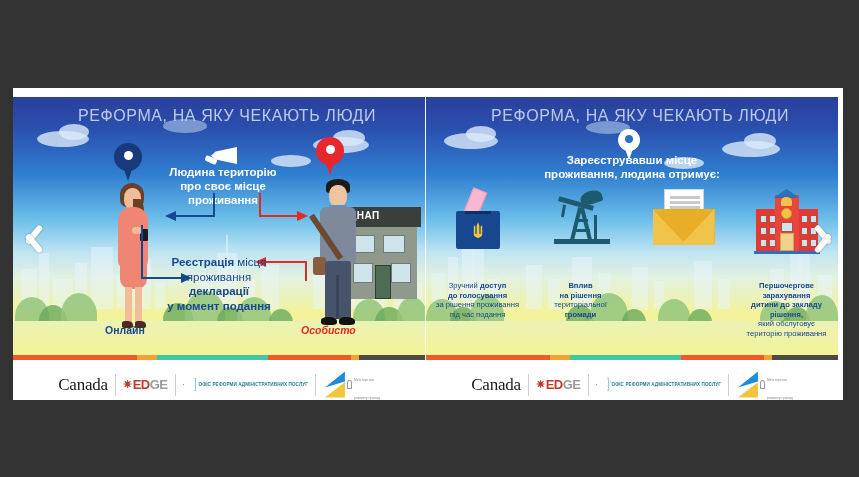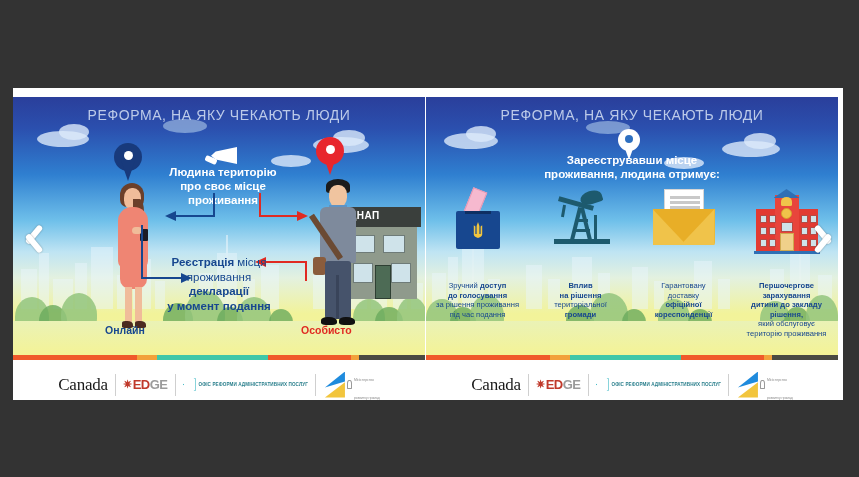--- a/index.html
+++ b/index.html
@@ -53,23 +53,23 @@
   .trees { position:absolute; left:0; bottom:18px; width:100%; height:72px; }
   .tree { position:absolute; bottom:0; border-radius:50% 50% 42% 42%; background:#93c47d; opacity:.85; }
   .tree.d { background:#6aaa5c; opacity:.8; }
   .ground {
     position:absolute; left:0; bottom:0; width:100%; height:34px;
     background:linear-gradient(180deg,#eaf2b6 0%, #f4f396 100%);
   }
 
   
   .poster-title {
-    position:absolute; left:0; top:10px; width:100%;
+    position:absolute; left:8px; top:10px; width:100%;
     text-align:center; color:#c9d6ef; opacity:.92;
-    font-size:14px; letter-spacing:.6px; white-space:nowrap;
+    font-size:16px; letter-spacing:.6px; white-space:nowrap;
   }
 
   
   .pin { position:absolute; width:28px; height:40px; }
   .pin .head {
     position:absolute; top:0; left:0; width:28px; height:28px;
     border-radius:50%;
   }
   .pin .tip {
     position:absolute; top:18px; left:7px; width:14px; height:20px;
@@ -384,21 +384,21 @@
           <div class="reg-text" style="left:118px;top:158px;width:176px;">
             <div>
               <span class="b">Реєстрація</span><span class="l2"> місця</span>
             </div>
             <div class="l2">проживання</div>
             <div class="b">декларації</div>
             <div class="b">у момент подання</div>
           </div>
 
           <div class="label-online" style="left:92px;top:227px;">Онлайн</div>
-          <div class="label-person" style="left:288px;top:227px;">Особисто</div>
+          <div class="label-person" style="left:288px;top:227px;font-style:italic;">Особисто</div>
         </div>
 
         <div class="stripe">
           <i style="width:30%;background:#f05a2a;"></i>
           <i style="width:5%;background:#f2a13a;"></i>
           <i style="width:27%;background:#3fc7a8;"></i>
           <i style="width:20%;background:#f05a2a;"></i>
           <i style="width:2%;background:#f2a13a;"></i>
           <i style="width:16%;background:#4a4a42;"></i>
         </div>
@@ -548,26 +548,20 @@
                     <div class="line" style="top:6px;width:30px;"></div>
                     <div class="line" style="top:11px;width:30px;"></div>
                     <div class="line" style="top:16px;width:30px;"></div>
                     <div class="line" style="top:21px;width:30px;"></div>
                     <div class="line" style="top:26px;width:22px;"></div>
                   </div>
                   <div class="back"></div>
                   <div class="flapL"></div>
                   <div class="flapR"></div>
                 </div>
-              </div>
-              <div class="b-text">
-                <div>Гарантовану</div>
-                <div>доставку</div>
-                <div class="b">офіційної</div>
-                <div class="b">кореспонденції</div>
               </div>
             </div>
 
             <div class="benefit">
               <div class="b-icon">
                 <div class="school">
                   <div class="main"></div>
                   <div class="tower"></div>
                   <div class="roof"></div>
                   <div class="bell"></div>

